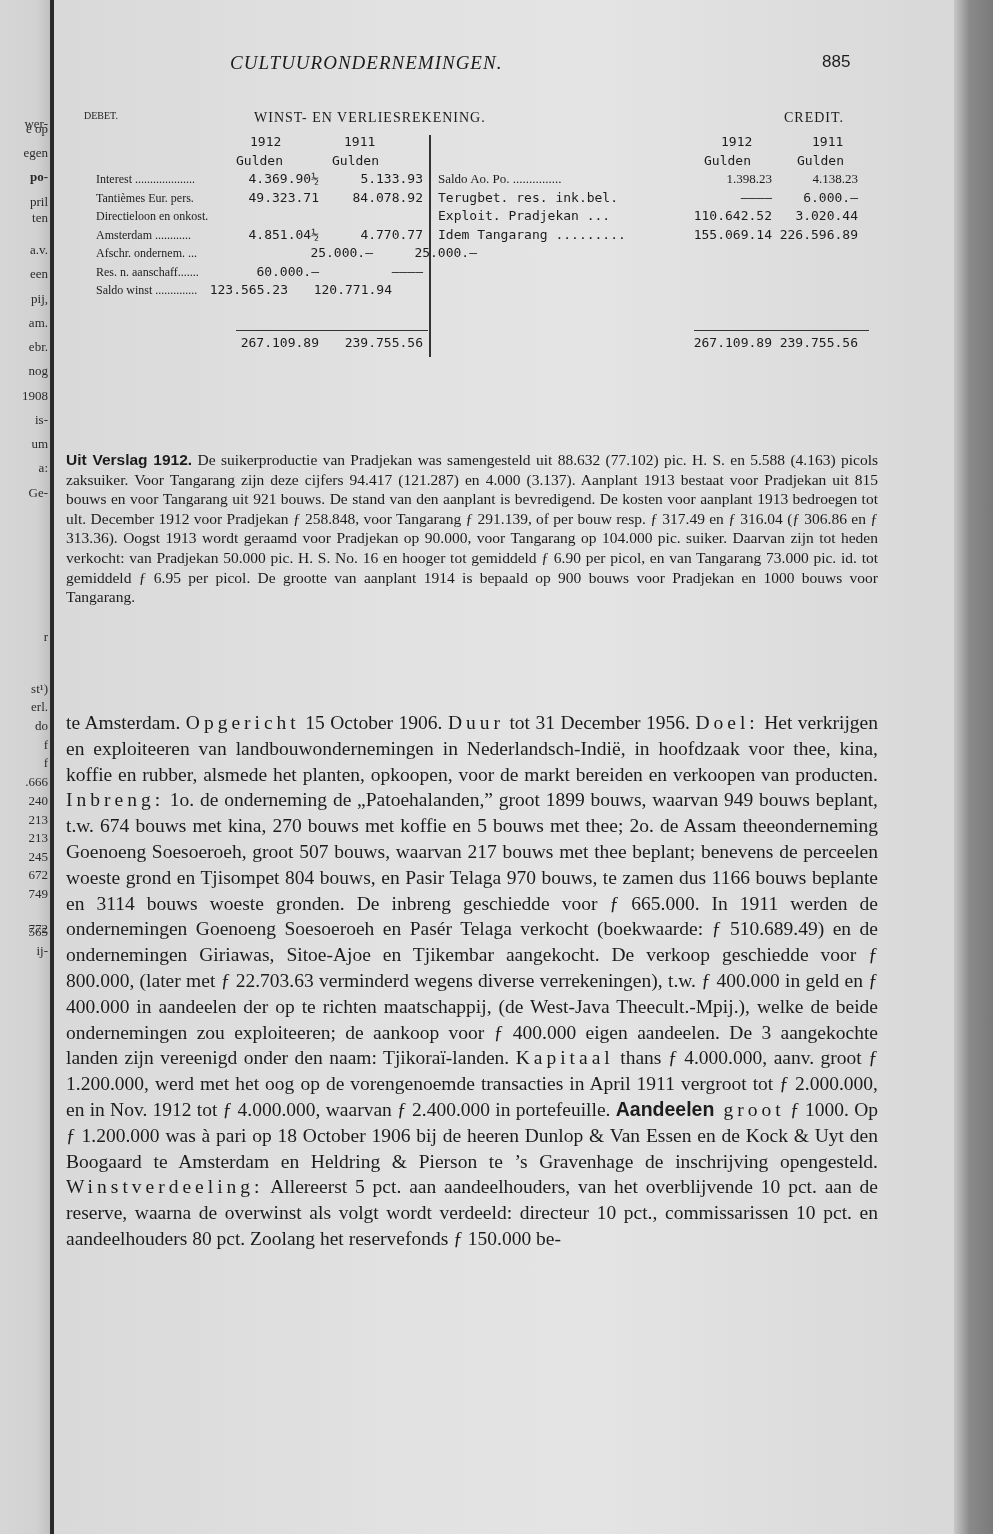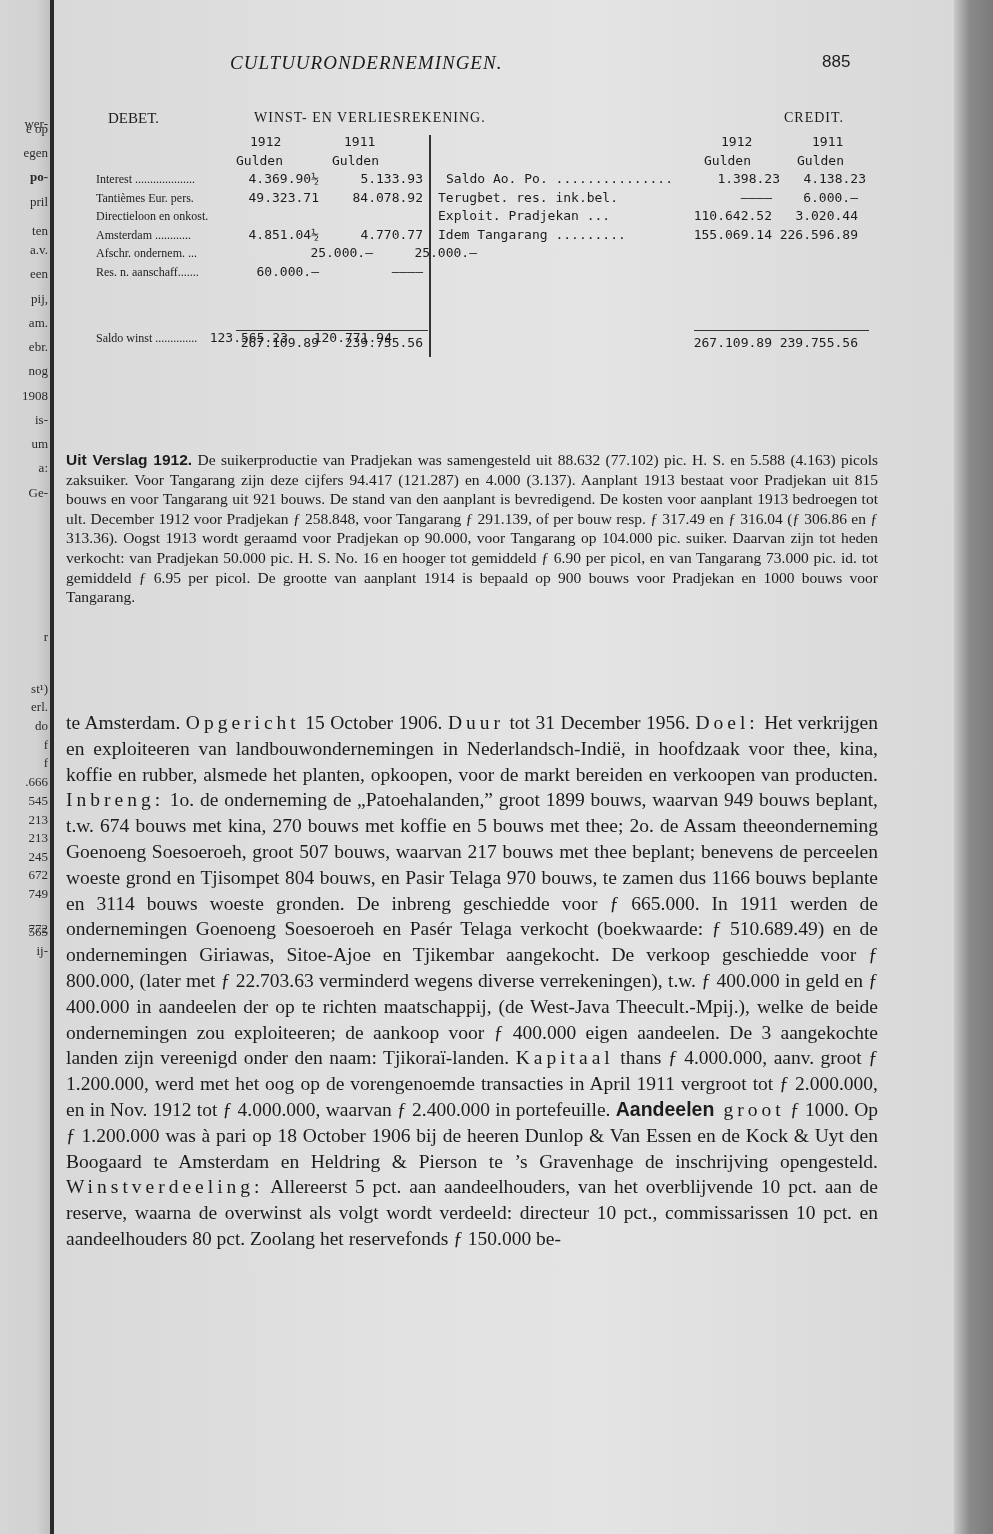--- a/index.html
+++ b/index.html
@@ -33,21 +33,21 @@
   }
   .running-head {
     position: absolute; top: 52px; left: 176px; font-style: italic;
     font-size: 19px; letter-spacing: 1px; font-family: "Liberation Serif", serif;
   }
   .page-number {
     position: absolute; top: 52px; left: 768px; font-size: 17px; font-family: "Liberation Sans", sans-serif;
   }
   .acct-titles { position: absolute; top: 110px; left: 0; width: 900px; font-size: 14px; font-family: "Liberation Serif", serif; }
   .acct-titles span { position: absolute; }
-  .debet-label { left: 54px; font-size: 15px; text-align: right; }
+  .debet-label { left: 30px; font-size: 10px; text-align: right; }
   .acct-title { left: 200px; letter-spacing: 1px; }
   .credit-label { left: 730px; letter-spacing: 1px; }
 
   .table { position: absolute; font-family: "DejaVu Sans Mono", monospace; font-size: 13px; }
   .row { position: absolute; white-space: nowrap; height: 18px; line-height: 18px; }
   .cell { position: absolute; white-space: nowrap; }
   .small { font-family: "Liberation Serif", serif; font-size: 12px; }
   .num { text-align: right; }
   .vline { position: absolute; left: 375px; top: 135px; width: 2px; height: 222px; background: #333; }
   .hline { position: absolute; height: 1px; background: #333; }
@@ -67,40 +67,40 @@
 </style>
 </head>
 <body>
 
 <div class="left-page" id="leftpage">
     <span class="frag" style="top: 97px; margin-top: 20px;">wer-</span>
     <span class="frag" style="top: 122px;">e op</span>
     <span class="frag" style="top: 146px;">egen</span>
     <span class="frag" style="top: 170px; font-weight: bold;">po-</span>
     <span class="frag" style="top: 195px;">pril</span>
-    <span class="frag" style="top: 224px;">ten</span>
+    <span class="frag" style="top: 211px;">ten</span>
     <span class="frag" style="top: 243px;">a.v.</span>
     <span class="frag" style="top: 267px;">een</span>
     <span class="frag" style="top: 292px;">pij,</span>
     <span class="frag" style="top: 316px;">am.</span>
     <span class="frag" style="top: 340px;">ebr.</span>
     <span class="frag" style="top: 364px;">nog</span>
     <span class="frag" style="top: 389px;">1908</span>
     <span class="frag" style="top: 413px;">is-</span>
     <span class="frag" style="top: 437px;">um</span>
     <span class="frag" style="top: 461px;">a:</span>
     <span class="frag" style="top: 486px;">Ge-</span>
     <span class="frag" style="top: 630px;">r</span>
     <span class="frag" style="top: 682px;">st¹)</span>
     <span class="frag" style="top: 700px;">erl.</span>
     <span class="frag" style="top: 719px;">do</span>
     <span class="frag" style="top: 738px;">f</span>
     <span class="frag" style="top: 756px;">f</span>
     <span class="frag" style="top: 775px;">.666</span>
-    <span class="frag" style="top: 794px;">545</span>
+    <span class="frag" style="top: 794px;">240</span>
     <span class="frag" style="top: 813px;">213</span>
     <span class="frag" style="top: 831px;">213</span>
     <span class="frag" style="top: 850px;">245</span>
     <span class="frag" style="top: 868px;">672</span>
     <span class="frag" style="top: 887px;">749</span>
     <span class="frag" style="top: 906px; margin-top: 16px;">772</span>
     <span class="frag" style="top: 925px;">565</span>
     <span class="frag" style="top: 944px;">ij-</span>
   </div>
 <div class="gutter"></div>
@@ -149,21 +149,21 @@
         <div class="row" style="top: 244px; left: 0px; width: 429px;">
           <span class="cell small" style="left:42px;">Afschr. ondernem. ...</span>
           <span class="cell num" style="right:110px;">25.000.—</span>
           <span class="cell num" style="right:6px;">25.000.—</span>
         </div>
         <div class="row" style="top: 262.5px; left: 0px; width: 375px;">
           <span class="cell small" style="left:42px;">Res. n. aanschaff.......</span>
           <span class="cell num" style="right:110px;">60.000.—</span>
           <span class="cell num" style="right:6px;">————</span>
         </div>
-        <div class="row" style="top: 281px; left: 0px; width: 344px; margin-top: 48px;">
+        <div class="row" style="top: 281px; left: 0px; width: 344px;">
           <span class="cell small" style="left:42px;">Saldo winst ..............</span>
           <span class="cell num" style="right:110px;">123.565.23</span>
           <span class="cell num" style="right:6px;">120.771.94</span>
         </div>
       </div>
     <div class="hline" style="left:182px;top:330px;width:192px;"></div>
     <div class="row" style="top:334px;left:0;width:375px;">
       <span class="cell num" style="right:110px;">267.109.89</span>
       <span class="cell num" style="right:6px;">239.755.56</span>
     </div>
@@ -174,21 +174,21 @@
   <div class="table" style="left:378px;top:0;width:440px;height:360px;">
     <div class="row" style="top:133px;left:0;width:440px;">
       <span class="cell" style="left:289px;">1912</span>
       <span class="cell" style="left:380px;">1911</span>
     </div>
     <div class="row" style="top:152px;left:0;width:440px;">
       <span class="cell" style="left:272px;">Gulden</span>
       <span class="cell" style="left:365px;">Gulden</span>
     </div>
     <div id="credit-rows">
-        <div class="row" style="top: 170px; left: 8px; width: 440px;">
+        <div class="row" style="top: 170px; left: 0px; width: 440px; font-family: Liberation Serif, serif;">
           <span class="cell" style="left:6px;">Saldo Ao. Po. ...............</span>
           <span class="cell num" style="right:100px;">1.398.23</span>
           <span class="cell num" style="right:14px;">4.138.23</span>
         </div>
         <div class="row" style="top: 188.5px; left: 0px; width: 440px;">
           <span class="cell" style="left:6px;">Terugbet. res. ink.bel.</span>
           <span class="cell num" style="right:100px;">————</span>
           <span class="cell num" style="right:14px;">6.000.—</span>
         </div>
         <div class="row" style="top: 207px; left: 0px; width: 440px;">

